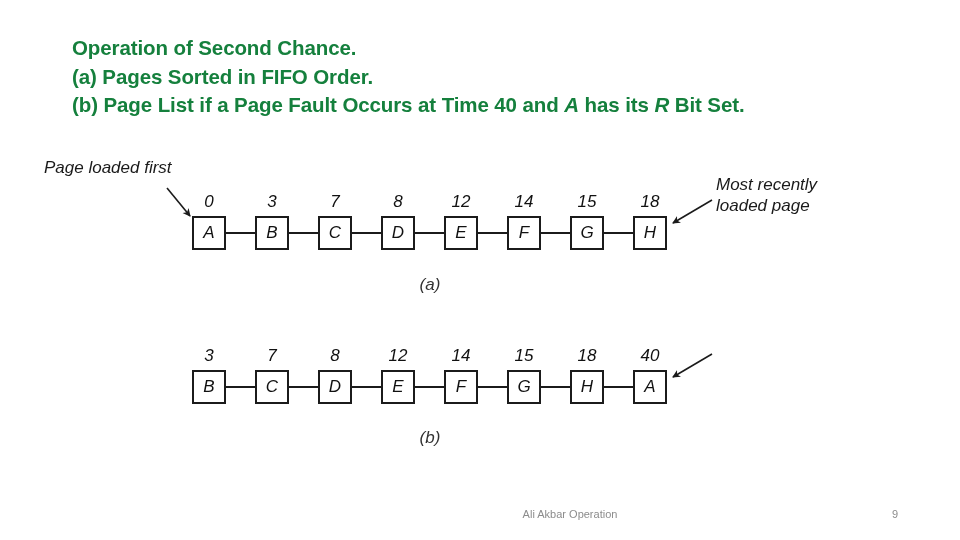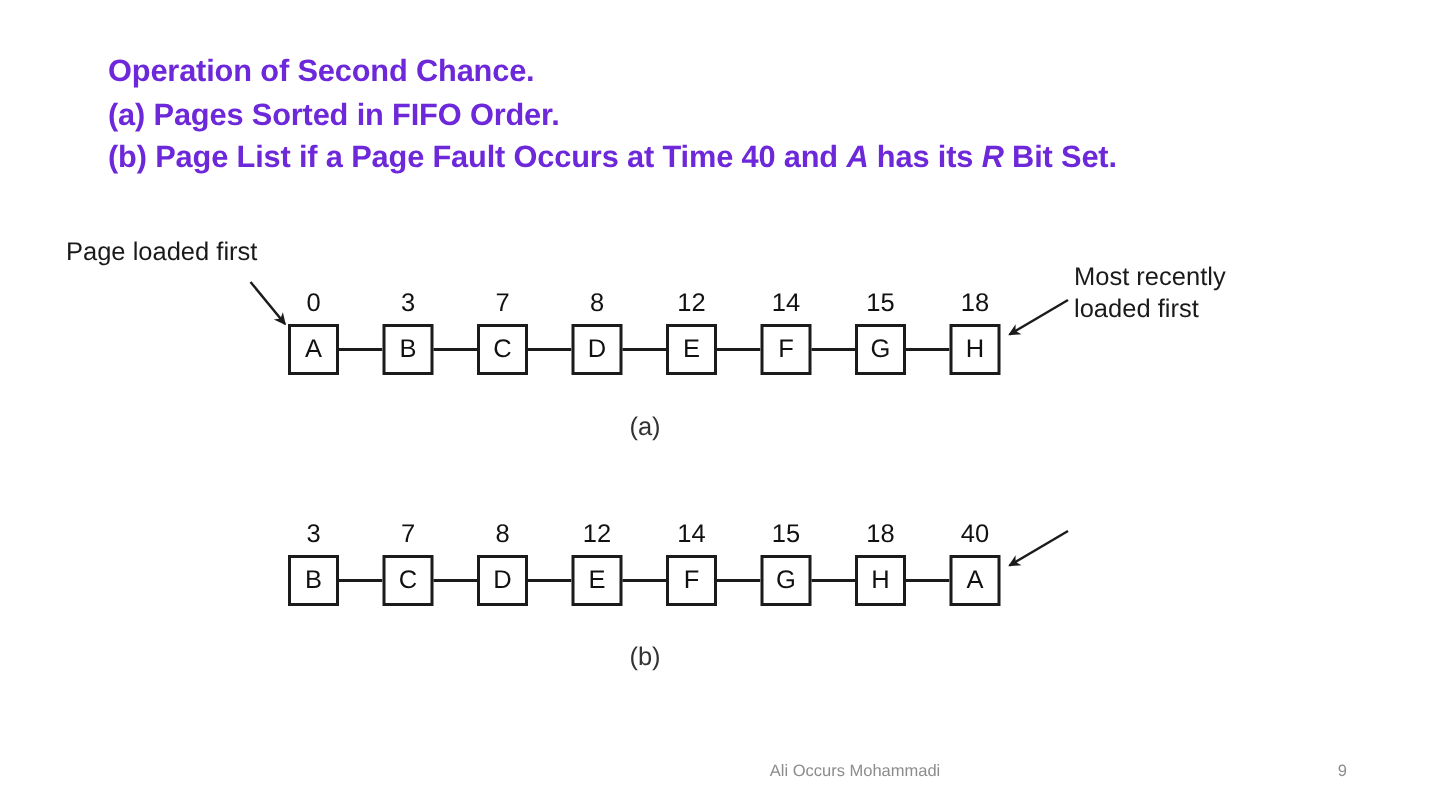--- a/index.html
+++ b/index.html
@@ -19,33 +19,34 @@
   
   #slide-title {
     position: absolute;
     left: 72px;
     top: 34px;
     width: 840px;
     font-size: 20.5px;
     font-weight: bold;
     line-height: 28.5px;
     letter-spacing: -0.1px;
-    color: #6d28d9;
+    color: #15803d;
     white-space: nowrap;
   }
   #slide-title .tline { display: block; }
   #slide-title .it { font-style: italic; }
 
   
   #figure {
     position: absolute;
     left: 0;
     top: 140px;
     width: 960px;
     height: 330px;
+    font-style: italic;
   }
 
   .callout {
     position: absolute;
     font-family: "Liberation Sans", sans-serif;
     font-size: 17px;
     line-height: 21px;
     color: #1a1a1a;
     white-space: pre-line;
   }
@@ -136,21 +137,21 @@
 <div id="slide-title">
   <span class="tline">Operation of Second Chance.</span>
   <span class="tline">(a) Pages Sorted in FIFO Order.</span>
   <span class="tline"><span>(b) Page List if a Page Fault Occurs at Time 40 and </span><span class="it">A</span><span> has its </span><span class="it">R</span><span> Bit Set.</span></span>
 </div>
 
 <div id="figure">
 
   <div class="callout" id="callout-first">Page loaded first</div>
   <div class="callout" id="callout-recent">Most recently
-loaded first</div>
+loaded page</div>
 
   <div class="chain" id="chain-a">
       <div class="node-time" style="left: -8px;">0</div>
       <div class="node" style="left: 0px;">A</div>
       <div class="link" style="left: 34px;"></div>
       <div class="node-time" style="left: 55px;">3</div>
       <div class="node" style="left: 63px;">B</div>
       <div class="link" style="left: 97px;"></div>
       <div class="node-time" style="left: 118px;">7</div>
       <div class="node" style="left: 126px;">C</div>
@@ -204,14 +205,14 @@
       <marker id="ah" markerWidth="9" markerHeight="9" refX="7" refY="4.2" orient="auto" markerUnits="userSpaceOnUse">
         <path d="M0,0.3 L8,4.2 L0,8.1 L2.3,4.2 Z" fill="#1b1b1b"></path>
       </marker>
     </defs>
     <line x1="167" y1="48" x2="190" y2="76" stroke="#1b1b1b" stroke-width="1.6" marker-end="url(#ah)"></line>
     <line x1="712" y1="60" x2="673" y2="83" stroke="#1b1b1b" stroke-width="1.6" marker-end="url(#ah)"></line>
     <line x1="712" y1="214" x2="673" y2="237" stroke="#1b1b1b" stroke-width="1.6" marker-end="url(#ah)"></line>
   </svg>
 </div>
 
-<div id="footer-author">Ali Occurs Mohammadi</div>
+<div id="footer-author">Ali Akbar Operation</div>
 <div id="footer-pagenum">9</div>
 
 </body></html>

